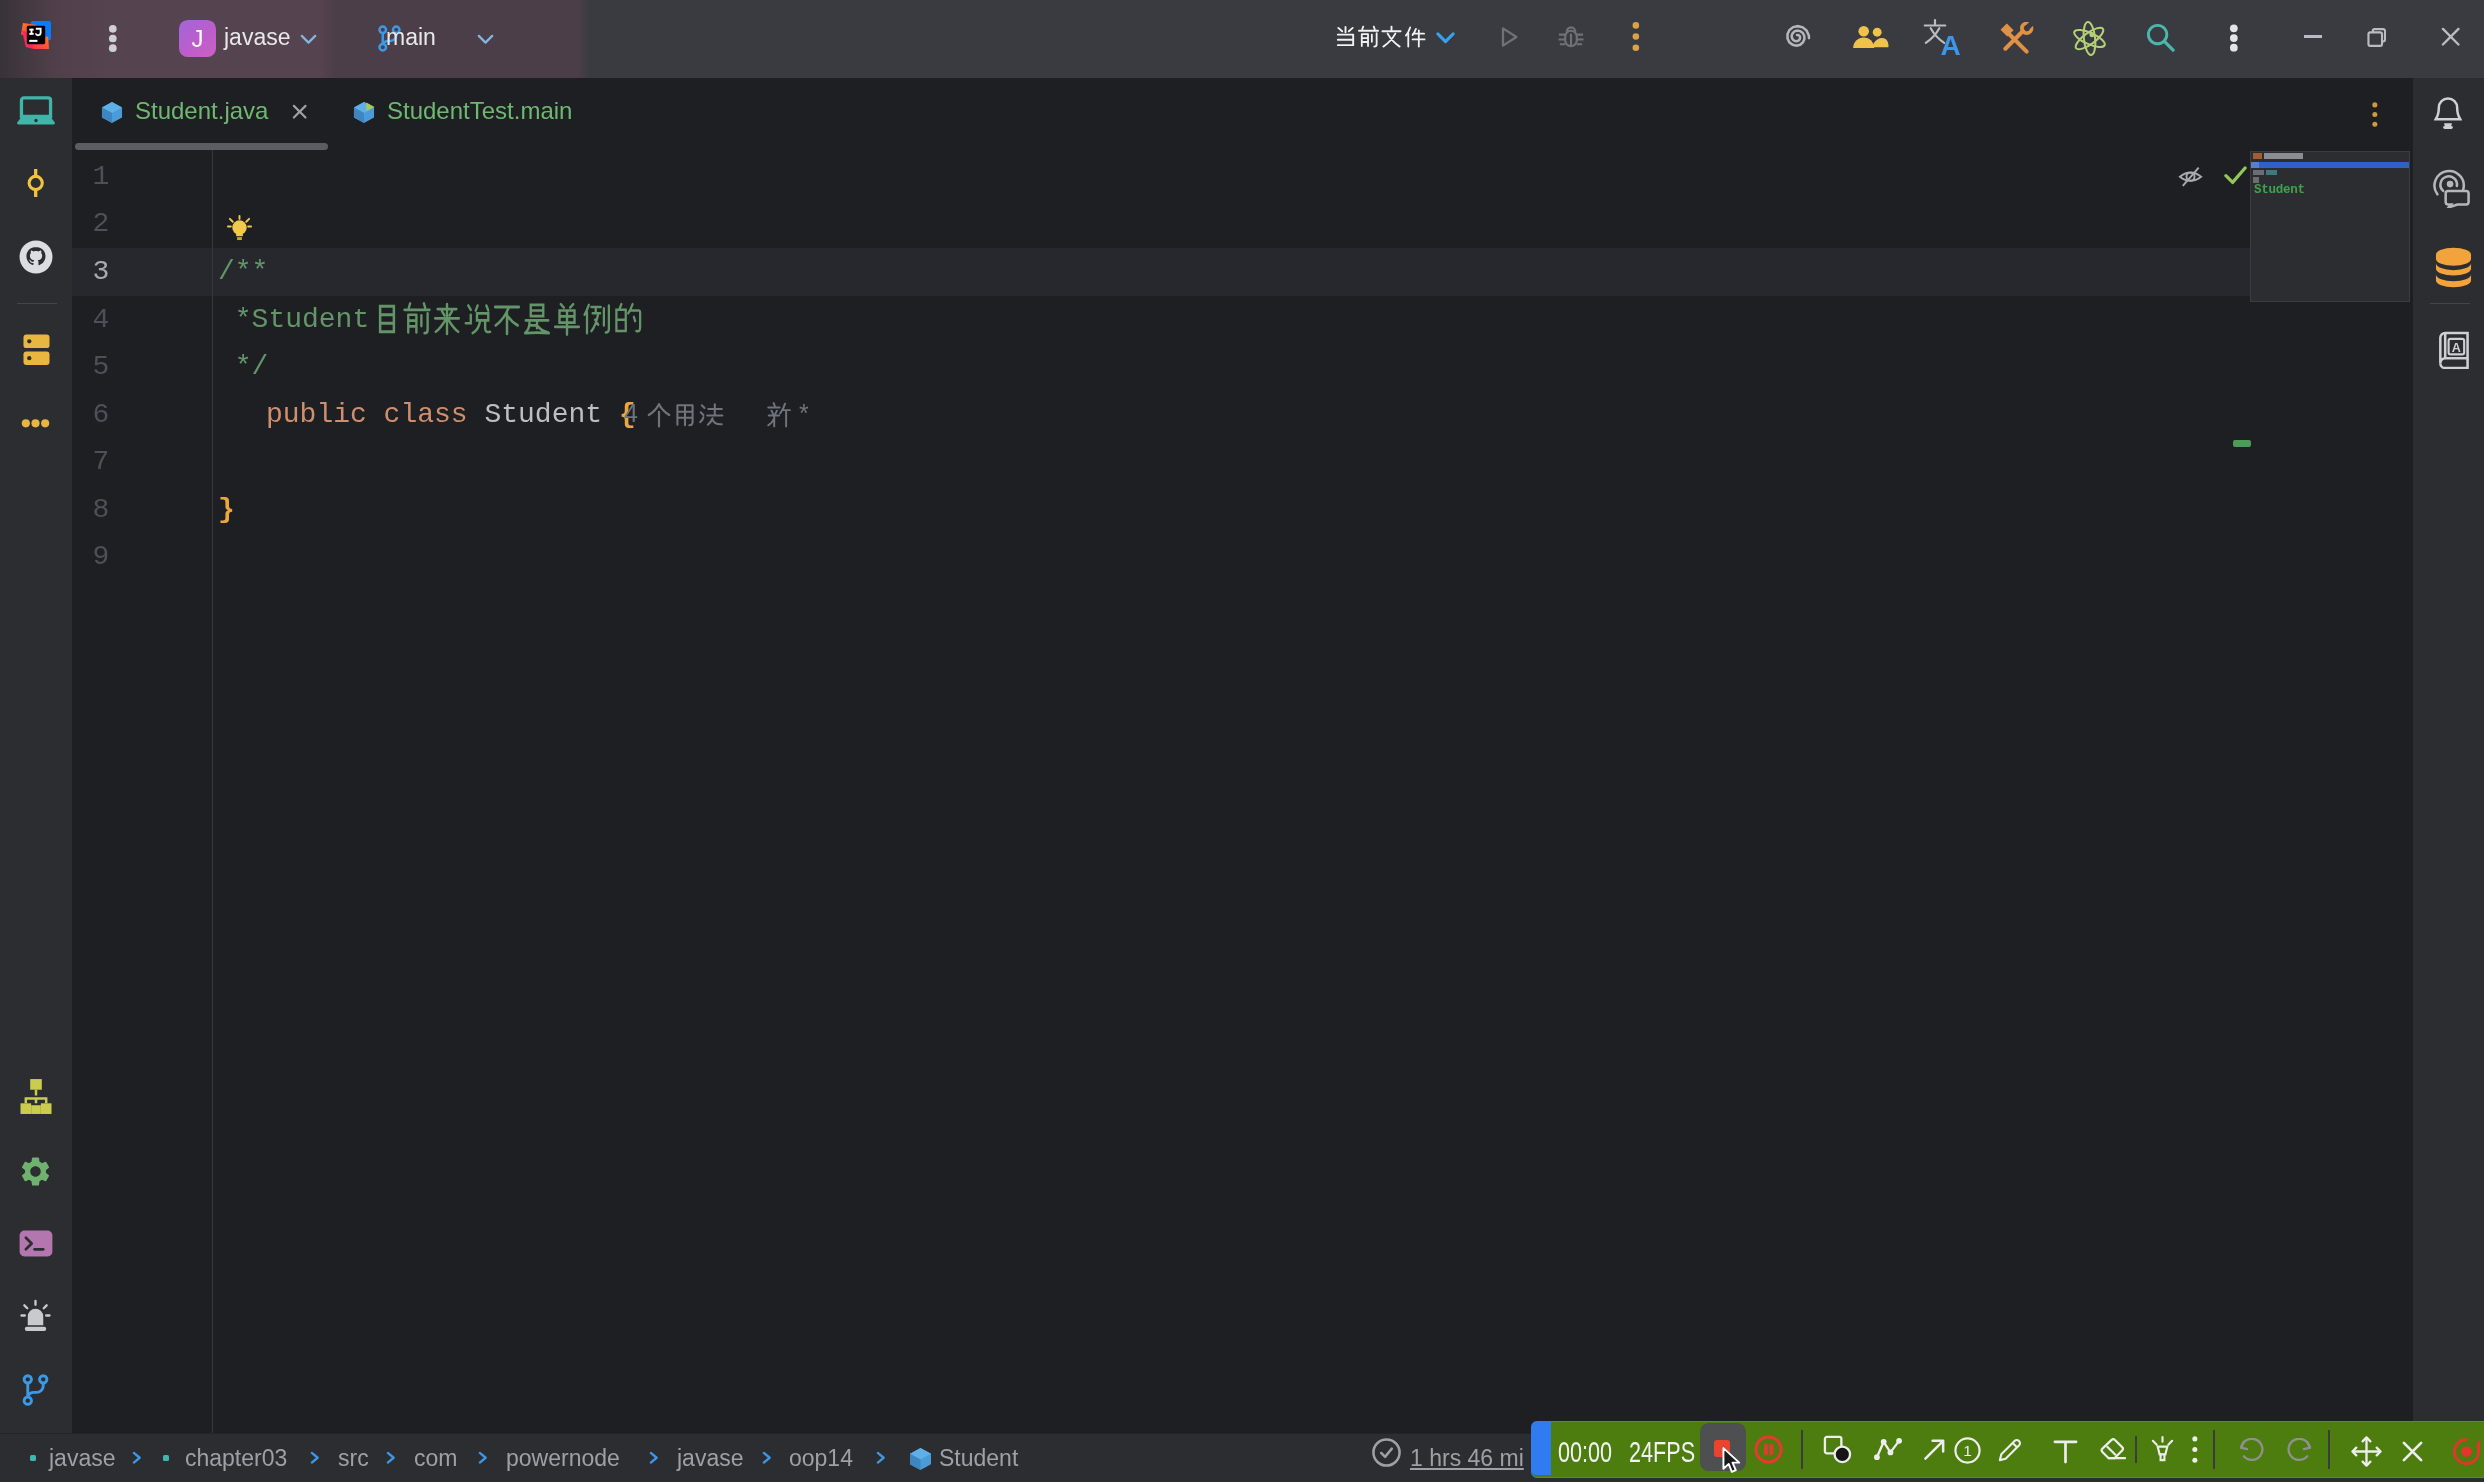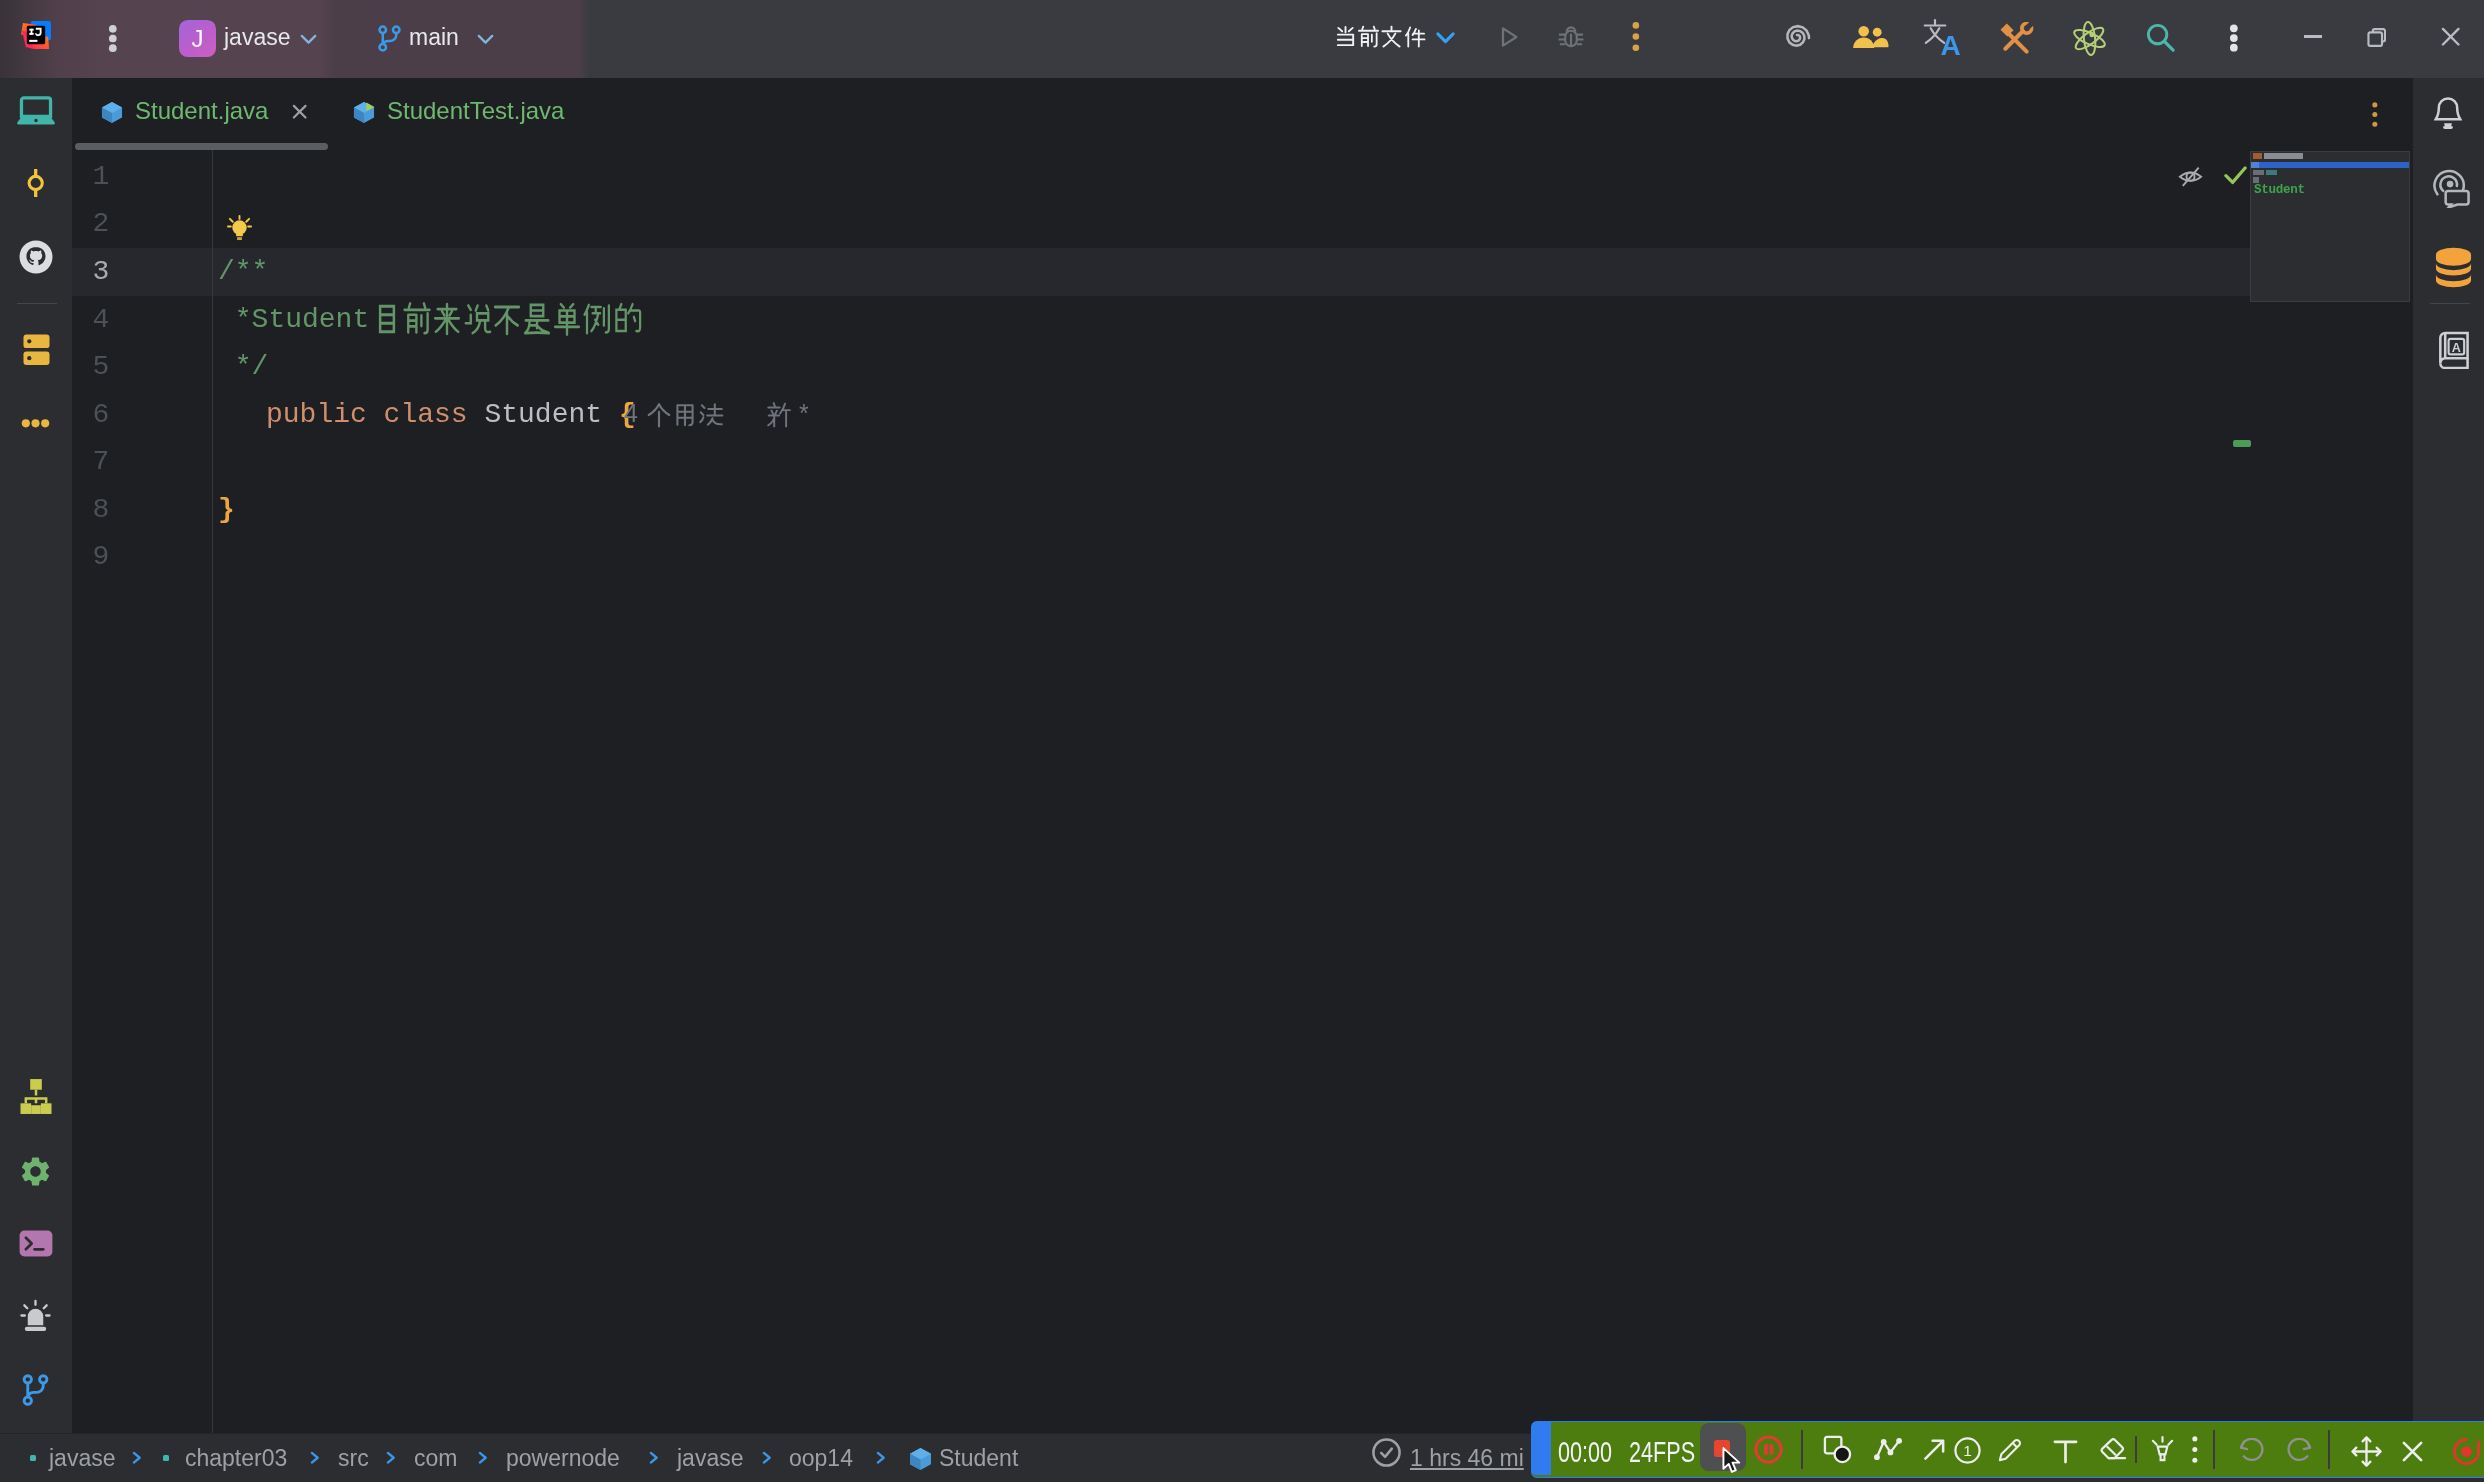--- a/index.html
+++ b/index.html
@@ -179,21 +179,21 @@
     </svg>
 
     <svg class="abs" style="left:377px; top:25px;" width="25" height="27" viewBox="0 0 26 28">
       <g stroke="#3B9AE8" stroke-width="2.6" fill="none">
         <circle cx="6" cy="5" r="3.4"></circle>
           <circle cx="20" cy="5" r="3.4"></circle>
           <circle cx="6" cy="23" r="3.4"></circle>
         <path d="M6 8.5 V19.5 M20 8.5 v2 a6 6 0 0 1 -6 6 h-2 a6 6 0 0 0 -6 4"></path>
       </g>
     </svg>
-    <div class="ttext" style="left:409px;">main</div>
+    <div class="ttext" style="left:386px;">main</div>
     <svg class="abs" style="left:474px; top:30px;" width="23" height="17.5" viewBox="0 0 24 18">
       <path d="M5 6 L12 13 L19 6" stroke="#83B4DC" stroke-width="2.4" fill="none" stroke-linecap="round" stroke-linejoin="round"></path>
     </svg>
 
     <div class="abs" style="left:1334px; top:25px; color:#F0F1F3;" id="curfile"><svg class="cjk" width="23" height="24" viewBox="0 0 24 24">
           <use href="#g-dang"></use>
         </svg><svg class="cjk" width="23" height="24" viewBox="0 0 24 24">
           <use href="#g-qian"></use>
         </svg><svg class="cjk" width="23" height="24" viewBox="0 0 24 24">
           <use href="#g-wen"></use>
@@ -404,21 +404,21 @@
     <svg class="abs" style="left:218px; top:24px;" width="19.4" height="19.4" viewBox="0 0 20 20">
       <path d="M4 4 L16 16 M16 4 L4 16" stroke="#9DA0A6" stroke-width="2.2" stroke-linecap="round"></path>
     </svg>
 
     <svg class="abs" style="left:281px; top:23px;" width="22" height="23" viewBox="0 0 23 24">
       <path d="M11.5 1 L22 6.7 V17.3 L11.5 23 L1 17.3 V6.7 Z" fill="#4B9BD8"></path>
       <path d="M11.5 1 L22 6.7 L11.5 12.4 L1 6.7 Z" fill="#5FB0E8"></path>
       <path d="M1 6.7 L11.5 12.4 V23 L1 17.3 Z" fill="#3D86BF"></path>
       <path d="M14 1.5 L22.5 6.2 L14 10.5 Z" fill="#A5CC5A"></path>
     </svg>
-    <div class="tabtext" style="left:315px;">StudentTest.java</div>
+    <div class="tabtext" style="left:315px;">StudentTest.main</div>
 
     <svg class="abs" style="left:2298px; top:22px;" width="9.7" height="33" viewBox="0 0 10 34">
       <circle cx="5" cy="5" r="2.6" fill="#CE9A3C"></circle>
         <circle cx="5" cy="15" r="2.6" fill="#CE9A3C"></circle>
         <circle cx="5" cy="25" r="2.6" fill="#CE9A3C"></circle>
     </svg>
   </div>
 
   <div id="editor">
     <div id="caretrow"></div>

